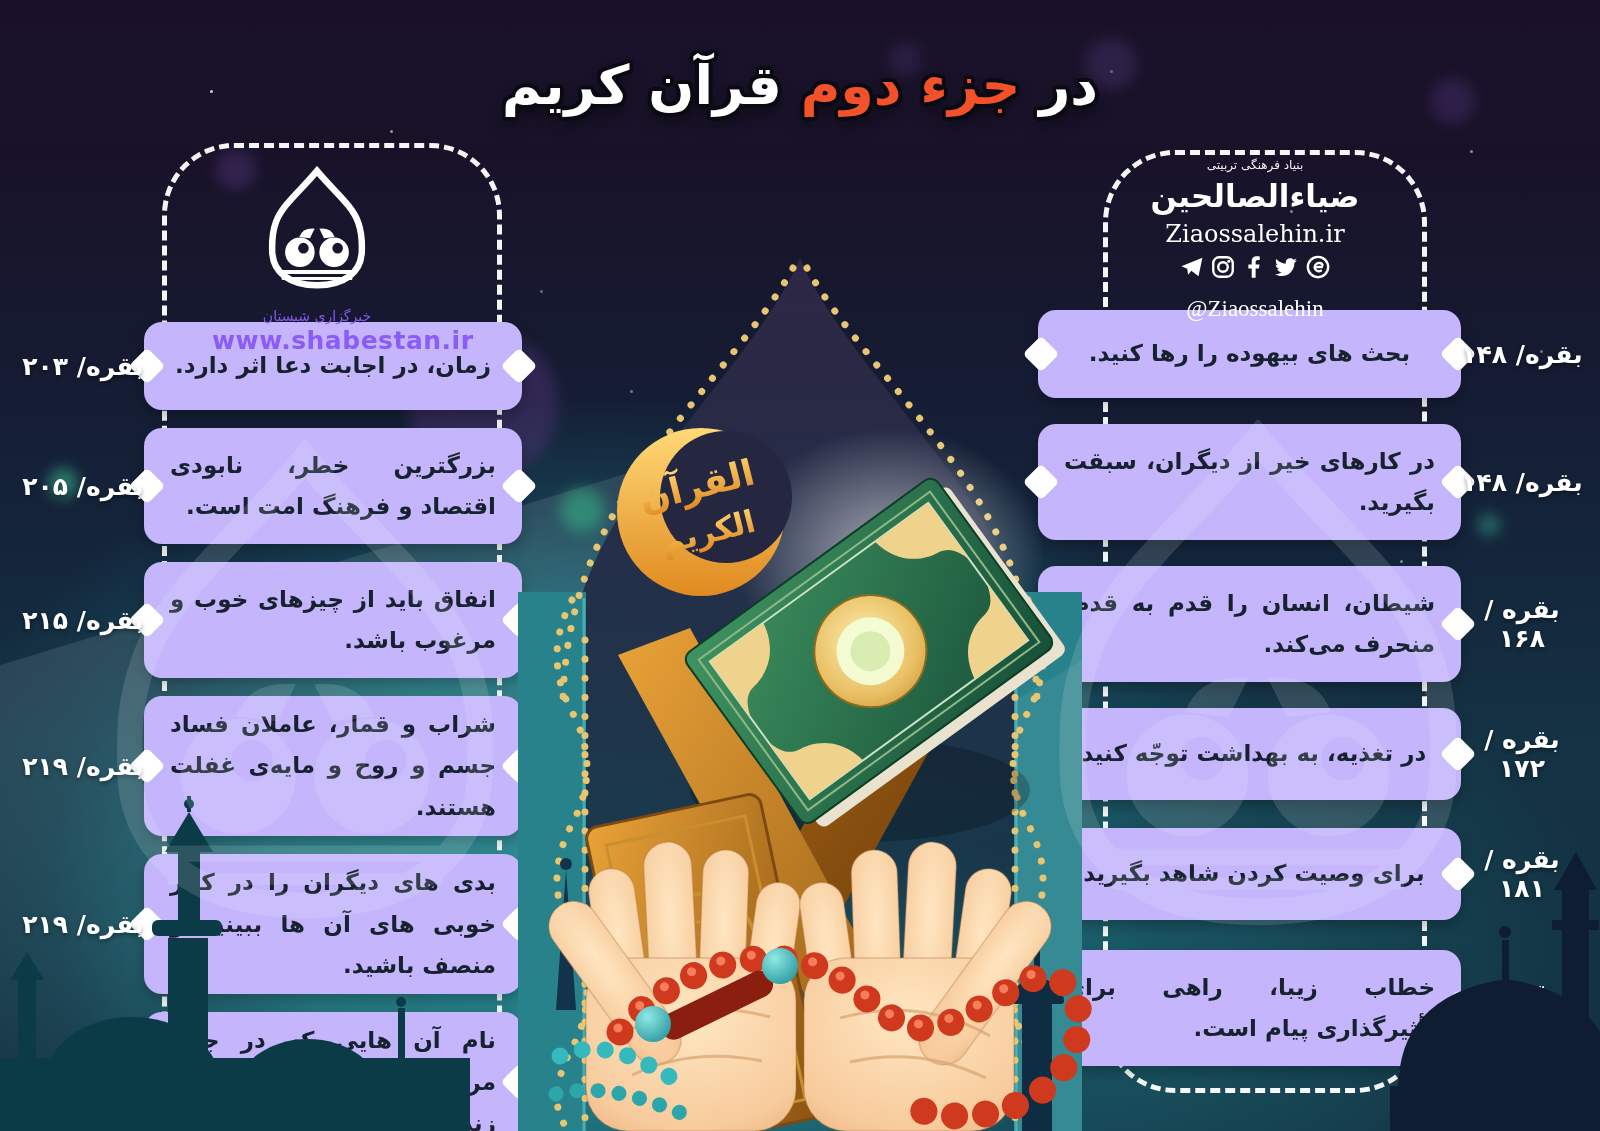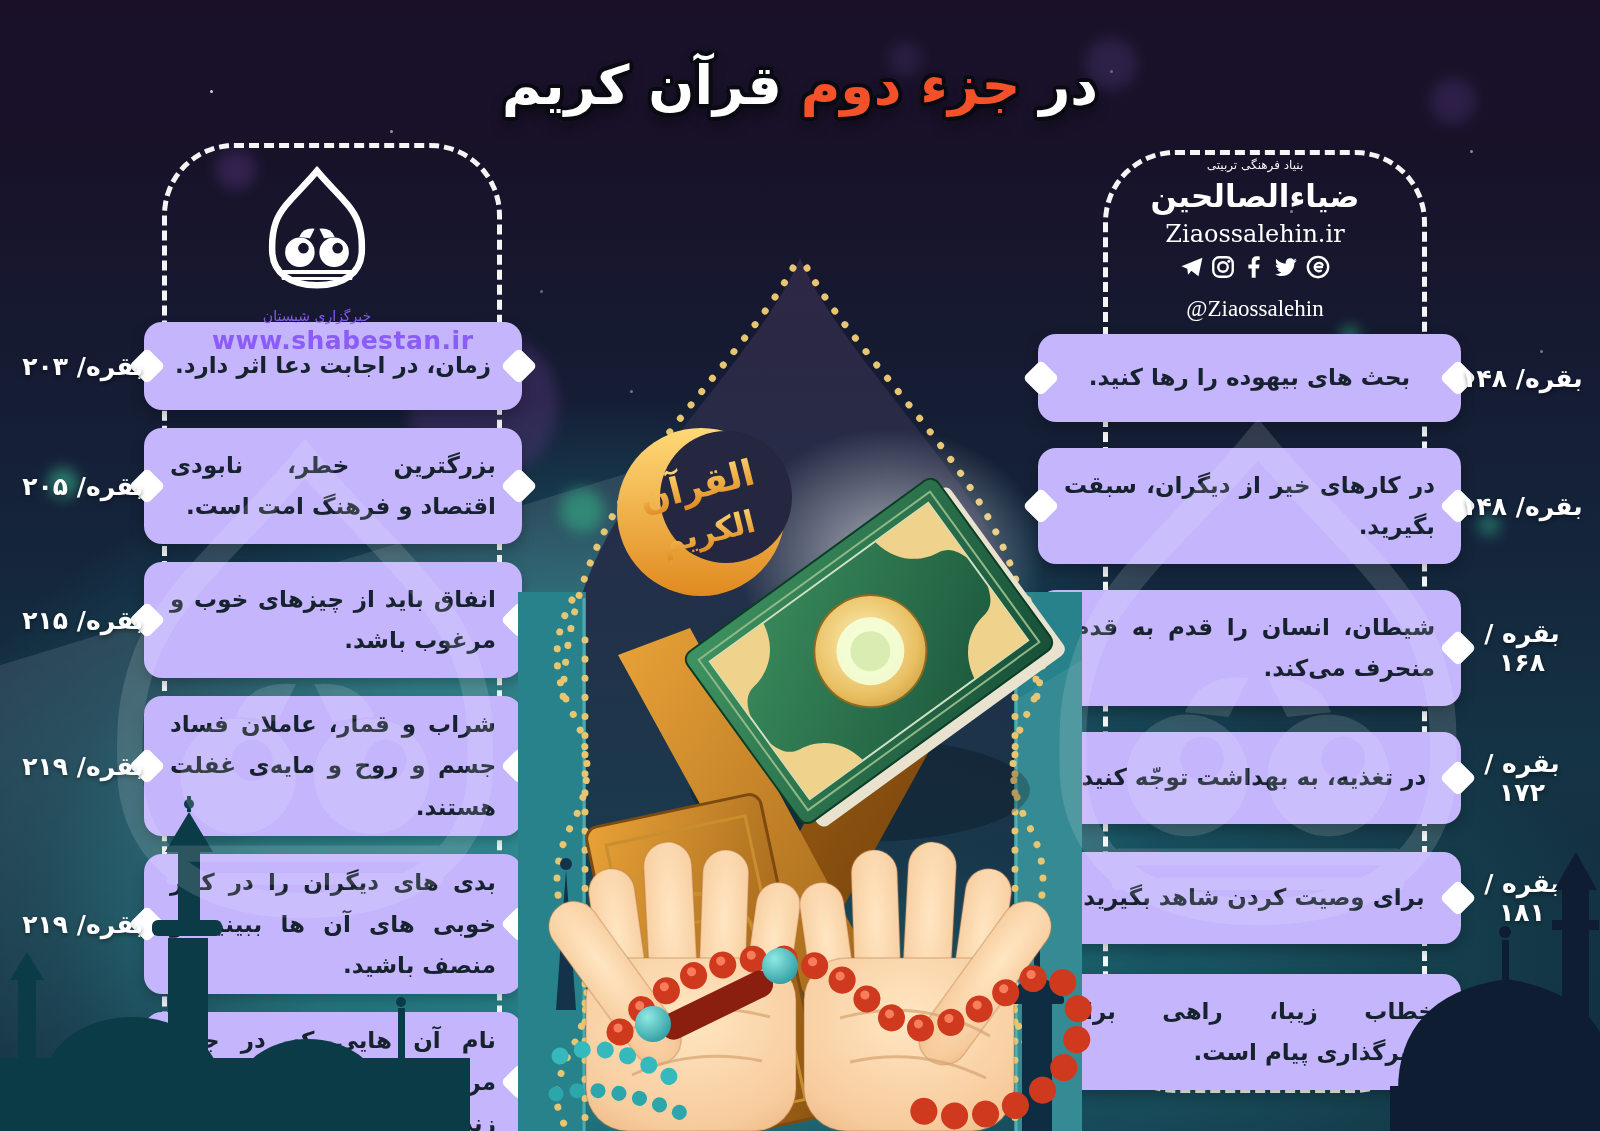--- a/index.html
+++ b/index.html
@@ -41,21 +41,21 @@
   .title{position:absolute;left:0;right:0;top:50px;text-align:center;direction:rtl;
          font-weight:bold;z-index:3;line-height:1.32;}
   .title .t1{font-size:67px;}
   .title .t2{font-size:54px;}
   .title span{text-shadow:4px 0 0 #0a0a12,-4px 0 0 #0a0a12,0 4px 0 #0a0a12,0 -4px 0 #0a0a12,
     3px 3px 0 #0a0a12,-3px -3px 0 #0a0a12,3px -3px 0 #0a0a12,-3px 3px 0 #0a0a12,0 8px 14px rgba(0,0,0,.55);}
   .tw{color:#ffffff;} .ty{color:#f9b32a;} .to{color:#f2512a;}
   
   .col{position:absolute;z-index:1;}
   .col.lc{left:22px;top:322px;width:500px;}
-  .col.rc{left:1038px;top:334px;width:545px;}
+  .col.rc{left:1038px;top:310px;width:545px;}
   .row{display:flex;align-items:center;margin-bottom:18px;}
   .rc .row:nth-child(1){margin-bottom:26px}.rc .row:nth-child(2){margin-bottom:26px}
   .rc .row:nth-child(3){margin-bottom:26px}.rc .row:nth-child(4){margin-bottom:28px}
   .rc .row:nth-child(5){margin-bottom:30px}
   .ref{width:122px;flex:none;color:#fff;font-weight:bold;font-size:25px;text-align:center;
        direction:rtl;position:relative;z-index:10;text-shadow:0 2px 4px rgba(0,0,0,.4);}
   .bubble{flex:1;position:relative;background:#c4b5fd;border-radius:18px;
           display:flex;align-items:center;justify-content:center;padding:8px 26px;
           box-shadow:0 6px 14px rgba(0,0,0,.25);}
   .bubble::before,.bubble::after{content:"";position:absolute;top:50%;width:26px;height:26px;

